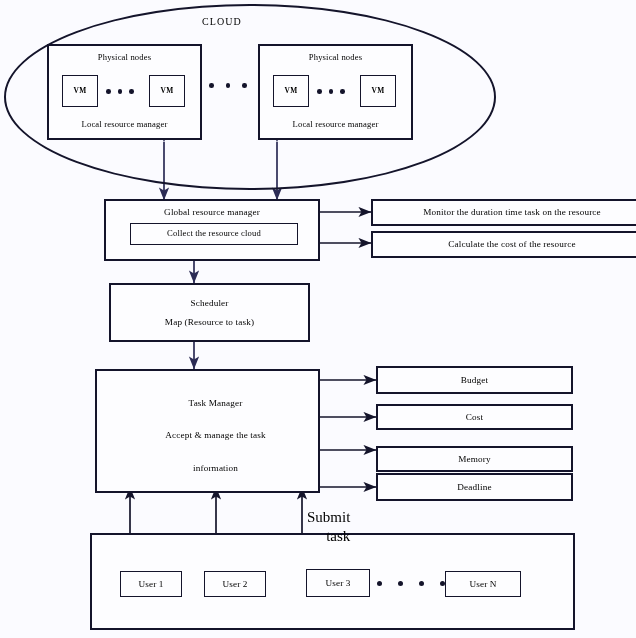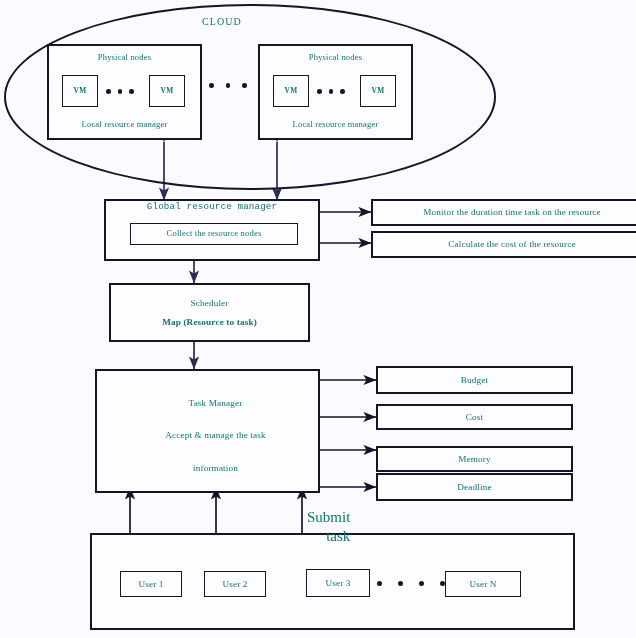--- a/index.html
+++ b/index.html
@@ -7,21 +7,21 @@
     padding: 0;
     background: #ffffff;
   }
   #canvas {
     position: relative;
     width: 636px;
     height: 638px;
     background: #fbfbff;
     overflow: hidden;
     font-family: "Liberation Serif", "DejaVu Serif", serif;
-    color: #0f766e;
+    color: #000000;
   }
   svg#wires {
     position: absolute;
     left: 0; top: 0;
     width: 636px;
     height: 638px;
     pointer-events: none;
   }
   .box {
     position: absolute;
@@ -86,21 +86,21 @@
     text-align: center;
   }
   .free-label {
     position: absolute;
     z-index: 5;
     font-size: 15px;
     line-height: 1.25;
     text-align: right;
     white-space: nowrap;
   }
-  .stack2 .lbl + .lbl { margin-top: 6px; font-weight: bold; }
+  .stack2 .lbl + .lbl { margin-top: 6px; }
   .tm .lbl + .lbl { margin-top: 20px; }
 </style>
 </head>
 <body>
 
 <div id="canvas">
 
   <svg id="wires" viewBox="0 0 636 638">
     <defs>
       <marker id="ah" markerWidth="9" markerHeight="9" refX="7.4" refY="3.2" orient="auto" markerUnits="strokeWidth">
@@ -168,23 +168,23 @@
         <i></i>
         <i></i>
     </div>
     <div class="box thin" style="position:absolute; left:100px; top:29px; width:36px; height:32px;">
       <span class="lbl vm">VM</span>
     </div>
     <span class="lbl pn-foot sm">Local resource manager</span>
   </div>
 
   <div class="box" style="left:104px; top:199px; width:216px; height:62px; justify-content:flex-start;">
-    <span class="lbl" style="font-family:Liberation Mono, monospace;">Global resource manager</span>
+    <span class="lbl" style="margin-top:5px;">Global resource manager</span>
     <div class="box thin" style="position:absolute; left:24px; top:22px; width:168px; height:22px;">
-      <span class="lbl sm">Collect the resource nodes</span>
+      <span class="lbl sm">Collect the resource cloud</span>
     </div>
   </div>
 
   <div class="box" style="left:371px; top:199px; width:282px; height:27px;">
     <span class="lbl">Monitor the duration time task on the resource</span>
   </div>
   <div class="box" style="left:371px; top:231px; width:282px; height:27px;">
     <span class="lbl">Calculate the cost of the resource</span>
   </div>
 

